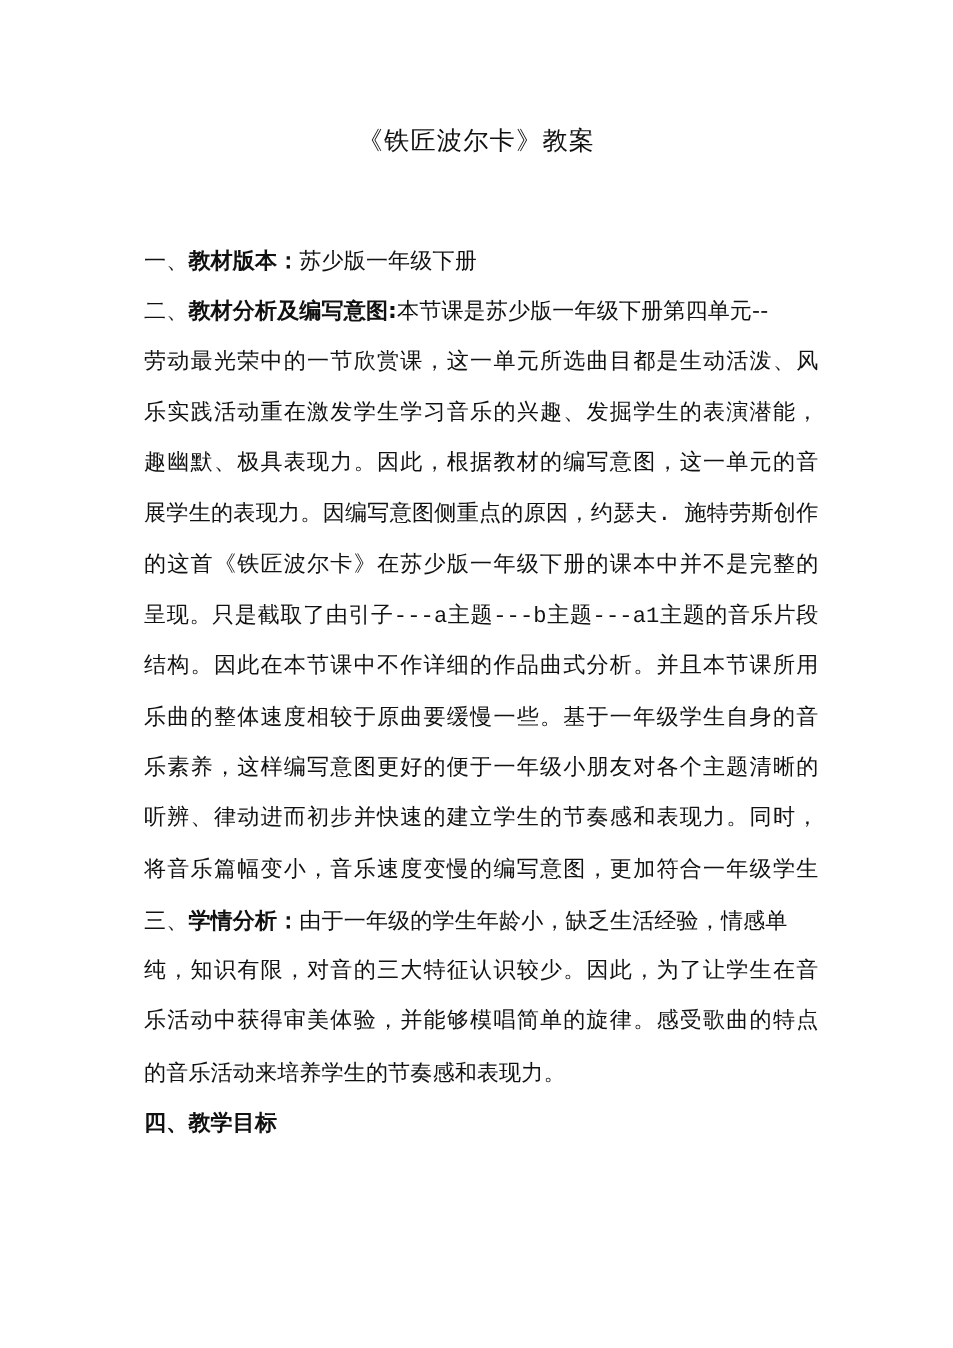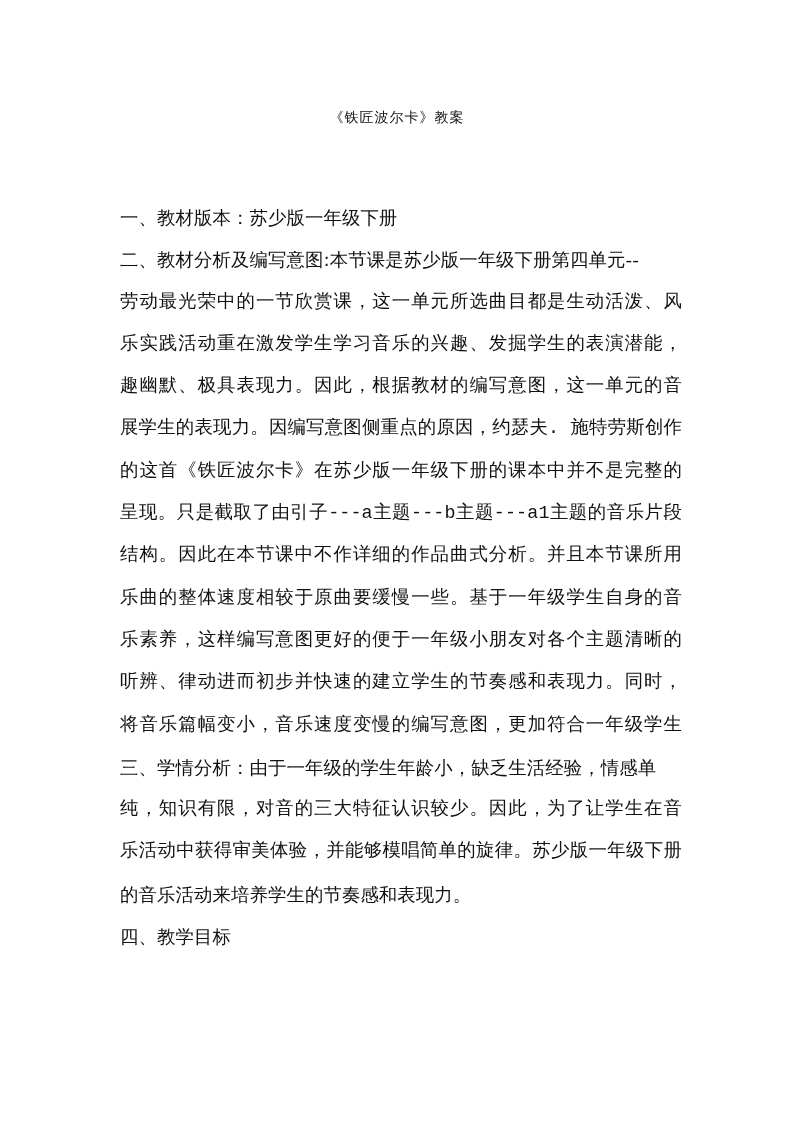--- a/index.html
+++ b/index.html
@@ -1,24 +1,24 @@
 <!DOCTYPE html>
 <html><head>
 <meta charset="utf-8">
 <style>
   html, body { margin: 0; padding: 0; background: #ffffff; }
   body { width: 794px; height: 1123px; position: relative; overflow: hidden;
          font-family: "DejaVu Sans", "Liberation Sans", sans-serif; color: #111; }
   .page { position: absolute; left: 0; top: 0; width: 794px; height: 1123px; background: #fff; }
   .title { position: absolute; top: 103px; left: 0; width: 794px; text-align: center;
-           font-family: "DejaVu Serif", "Liberation Serif", serif; font-size: 14px; line-height: 28px; letter-spacing: 1px; }
+           font-family: "DejaVu Serif", "Liberation Serif", serif; font-size: 21px; line-height: 28px; letter-spacing: 1px; }
   .body { position: absolute; left: 120px; top: 204px; width: 562px; }
   .line { height: 42.3px; line-height: 28px; font-size: 18.4px; white-space: nowrap; letter-spacing: 0.1px; }
   .line.justify { text-align: justify; text-align-last: justify; font-family: Liberation Mono, monospace; }
-  b { font-weight: normal; }
+  b { font-weight: bold; }
 </style>
 </head>
 <body>
 
 <div class="page">
   <div class="title">《铁匠波尔卡》教案</div>
 
   <div class="body">
 
     <div class="line">
@@ -37,20 +37,20 @@
     <div class="line justify">结构。因此在本节课中不作详细的作品曲式分析。并且本节课所用</div>
     <div class="line justify">乐曲的整体速度相较于原曲要缓慢一些。基于一年级学生自身的音</div>
     <div class="line justify">乐素养，这样编写意图更好的便于一年级小朋友对各个主题清晰的</div>
     <div class="line justify">听辨、律动进而初步并快速的建立学生的节奏感和表现力。同时，</div>
     <div class="line justify">将音乐篇幅变小，音乐速度变慢的编写意图，更加符合一年级学生</div>
 
     <div class="line">
       <span>三、</span><b>学情分析：</b><span>由于一年级的学生年龄小，缺乏生活经验，情感单</span>
     </div>
     <div class="line justify">纯，知识有限，对音的三大特征认识较少。因此，为了让学生在音</div>
-    <div class="line justify">乐活动中获得审美体验，并能够模唱简单的旋律。苏少版一年级下册</div>
+    <div class="line justify">乐活动中获得审美体验，并能够模唱简单的旋律。感受歌曲的特点</div>
     <div class="line">的音乐活动来培养学生的节奏感和表现力。</div>
 
     <div class="line">
       <b>四、</b><b>教学目标</b>
     </div>
   </div>
 </div>
 
 </body></html>

